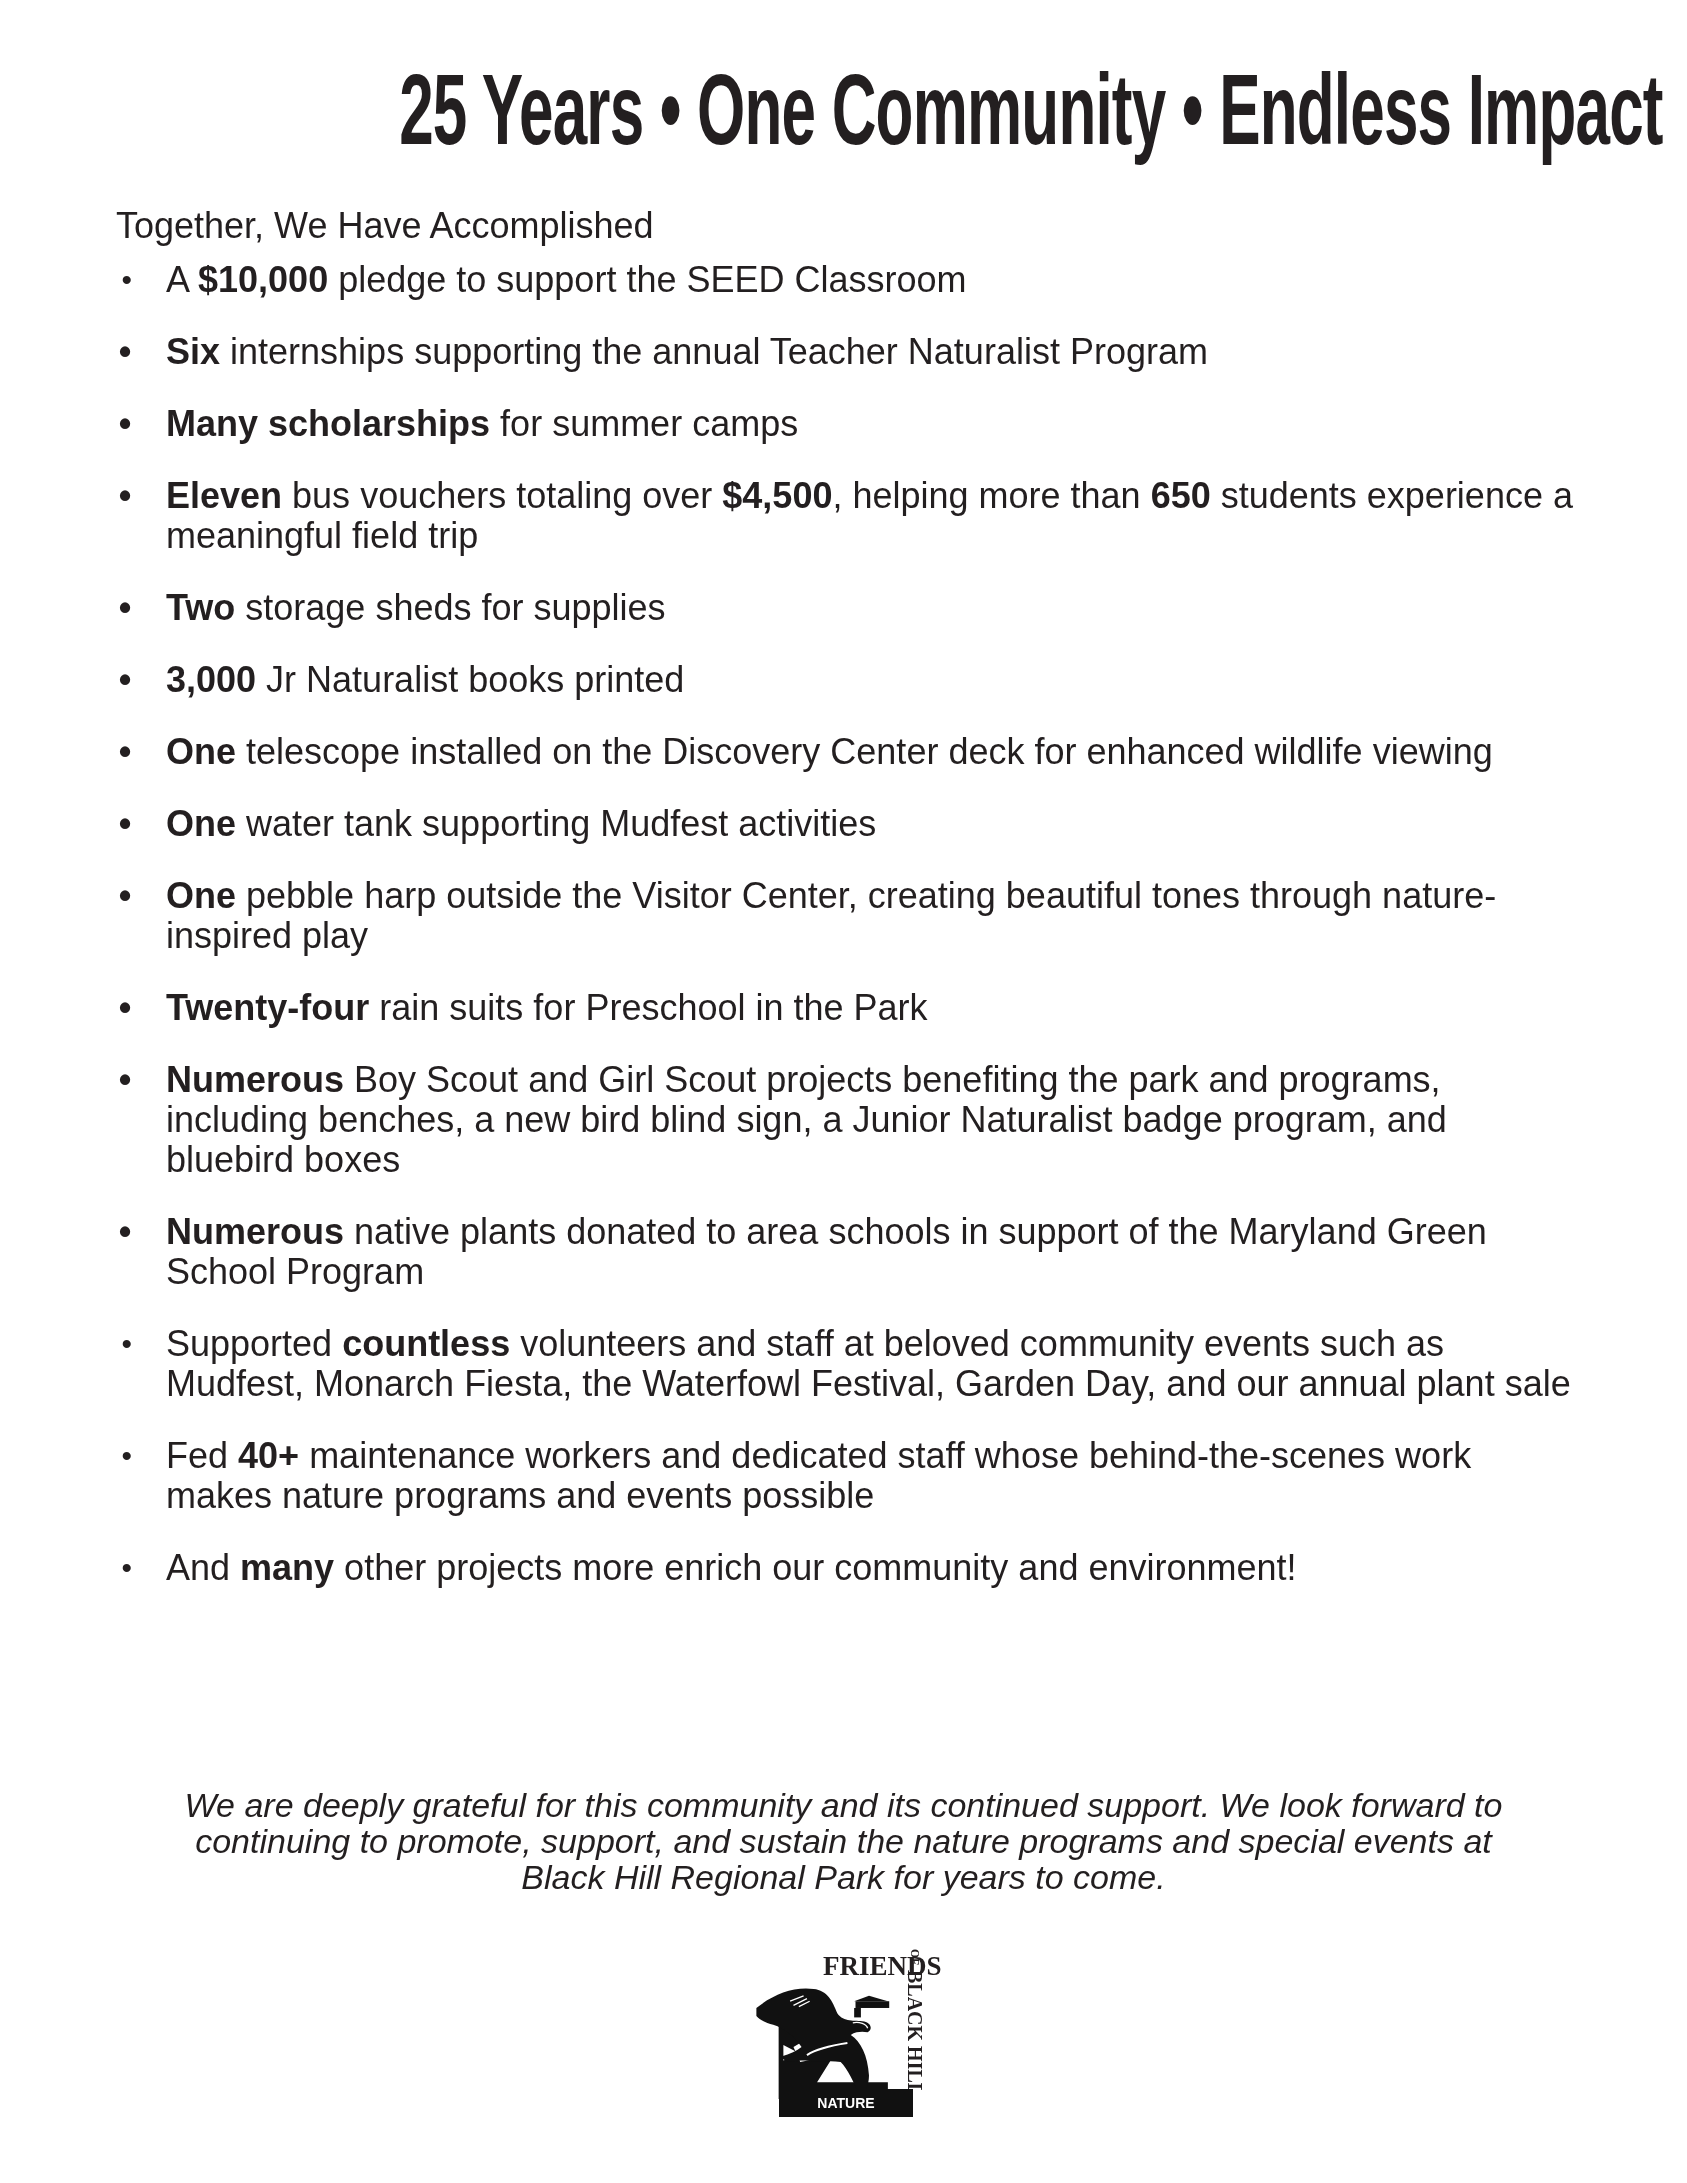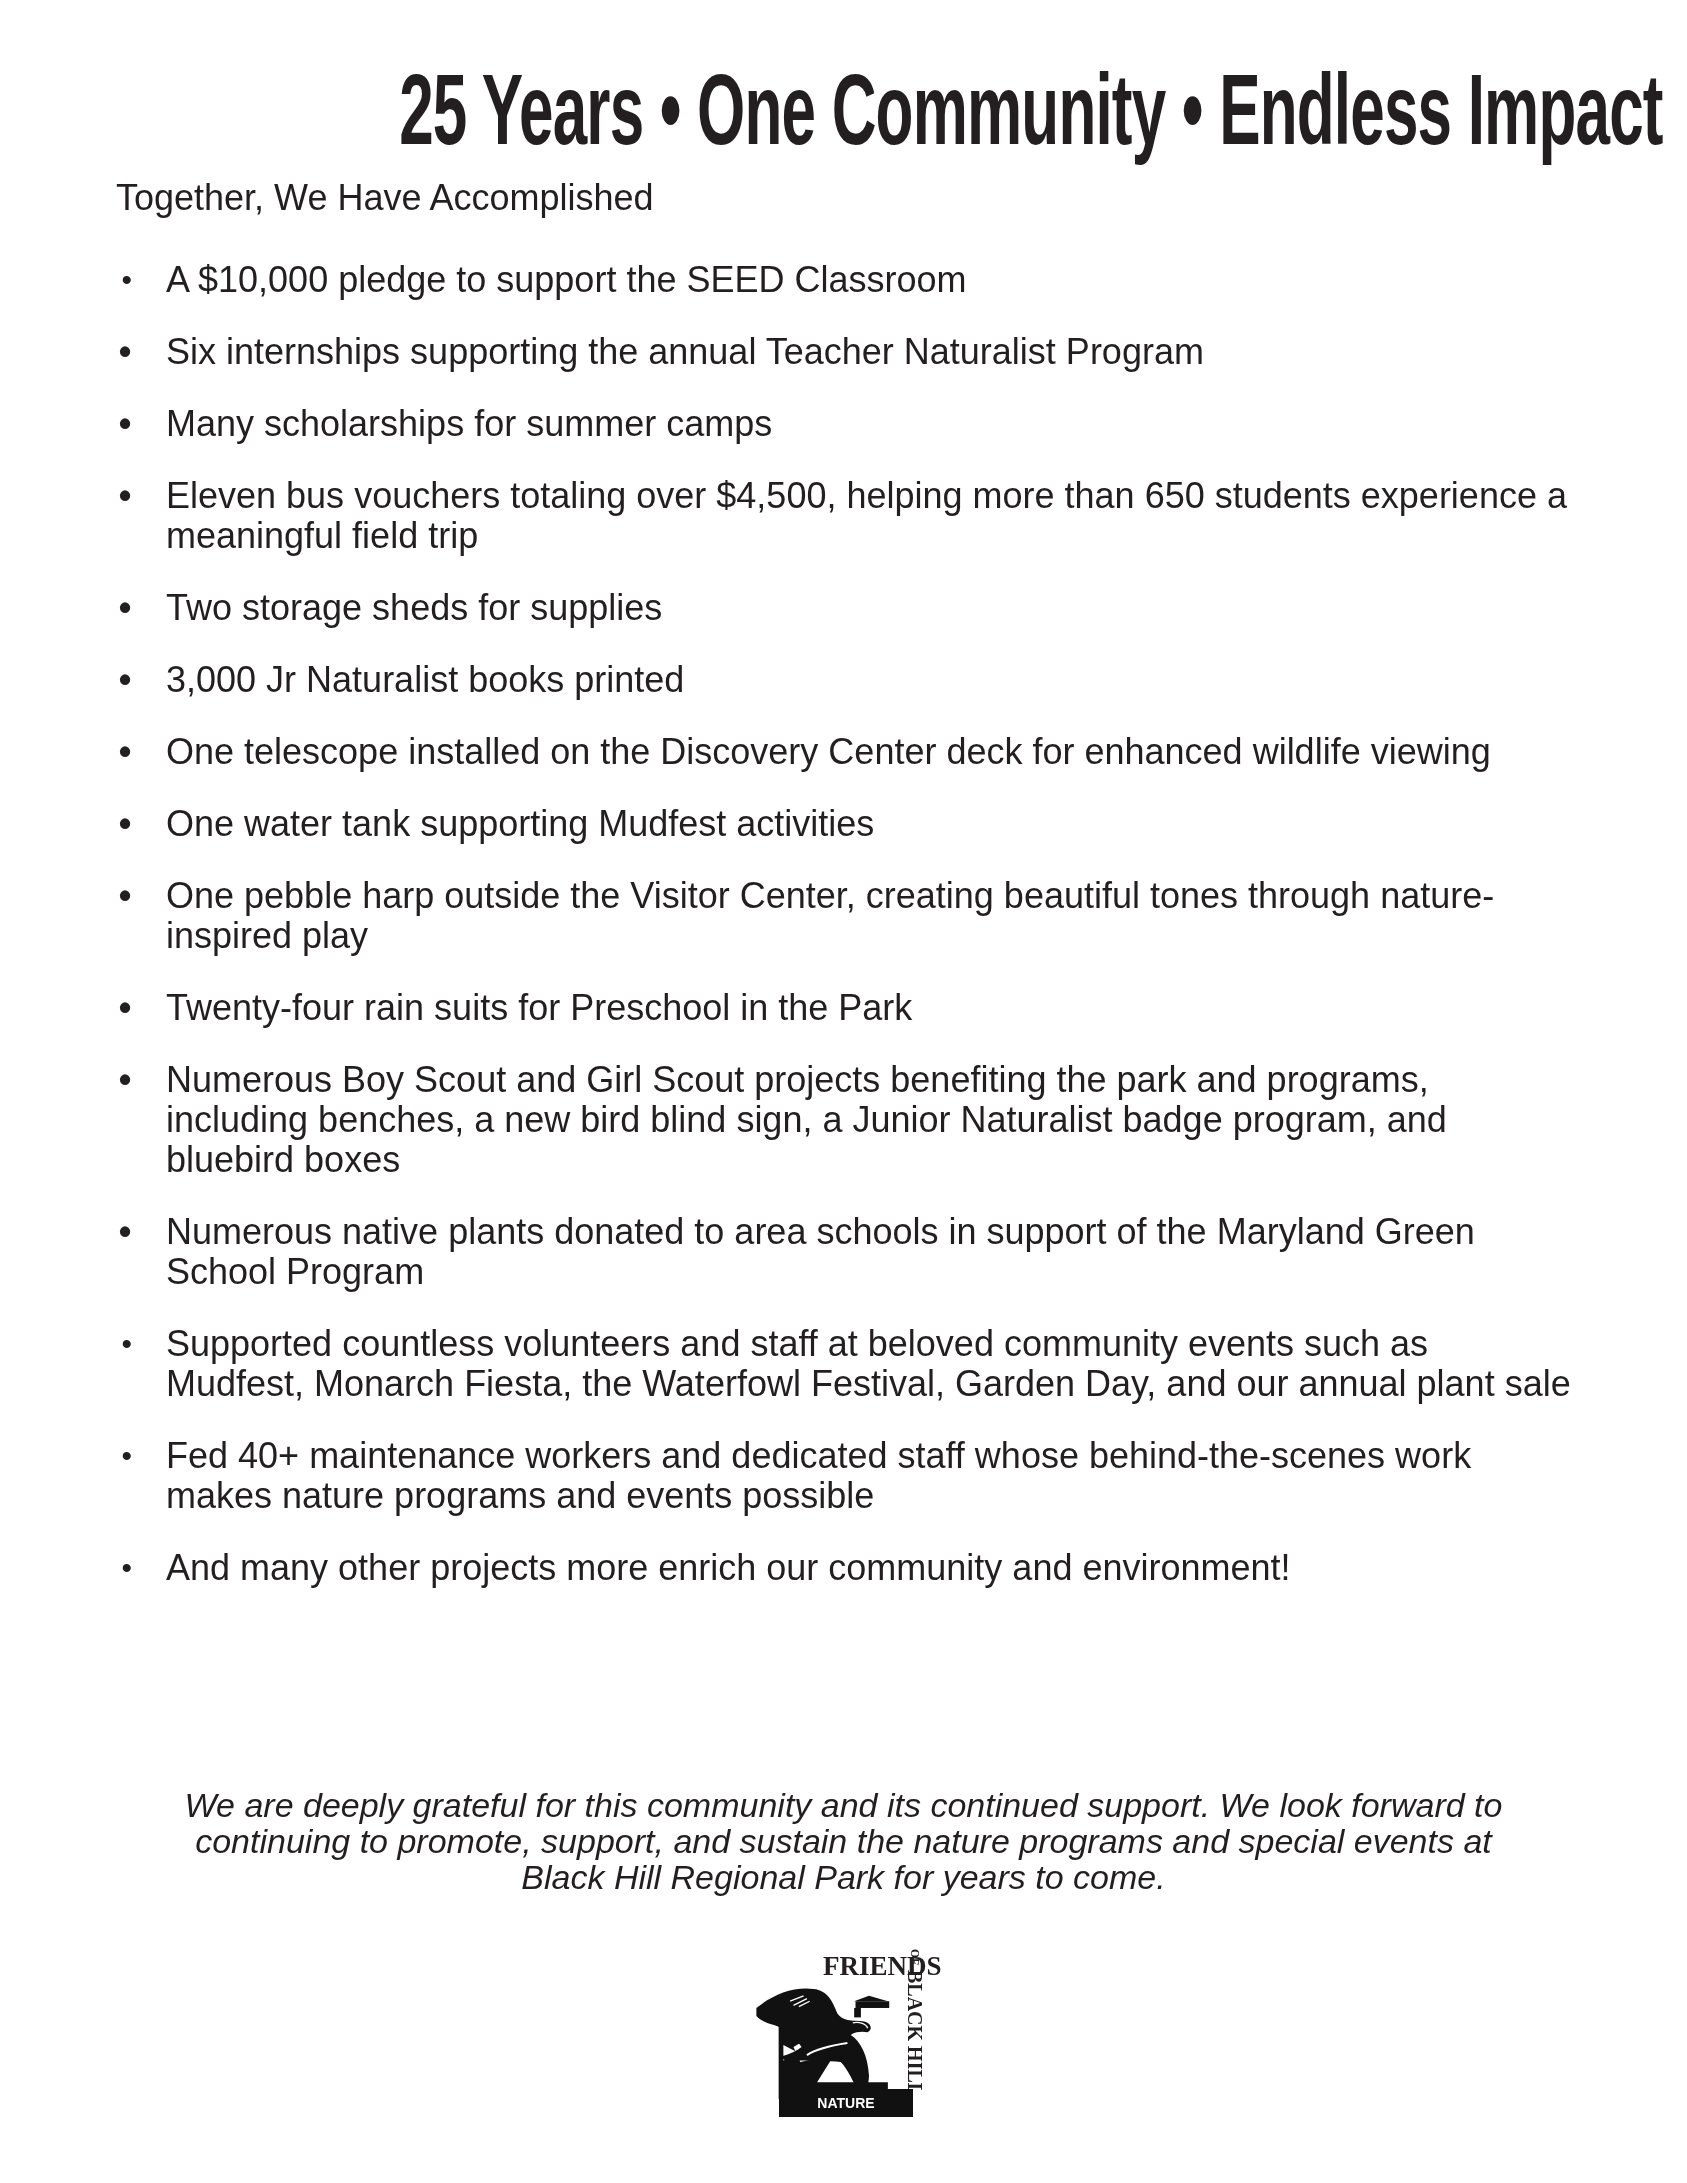--- a/index.html
+++ b/index.html
@@ -2,26 +2,26 @@
 <html style="font-size:10.8px"><head>
 <meta charset="utf-8">
 <style>
   html, body { margin: 0; padding: 0; background: #ffffff; }
   body { width: 1687px; height: 2183px; position: relative; overflow: hidden;
          color: #231f20; font-family: "Liberation Sans", sans-serif; }
   .title { position: absolute; left: 0; top: 40px; width: 1687px; text-align: center;
            font-family: "Liberation Sans", sans-serif; font-weight: bold; font-size: 100px;
            line-height: 115px; letter-spacing: -1.3px; white-space: nowrap; }
   .title-inner { display: inline-block; transform: scaleX(0.62); transform-origin: center; }
-  .intro { position: absolute; left: 116px; top: 176px; font-size: 36px; line-height: 43px; }
+  .intro { position: absolute; left: 116px; top: 204px; font-size: 36px; line-height: 43px; }
   ul.list { position: absolute; left: 116px; top: 260px; width: 1458px; margin: 0; padding: 0; list-style: none; }
   ul.list li { position: relative; padding-left: 50px; font-size: 36px; line-height: 40px; margin-bottom: 32px; }
   ul.list li .bullet { position: absolute; left: 2.7px; top: 0; font-weight: bold; }
   ul.list li .bullet.small { font-weight: normal; font-size: 30px; left: 5.4px; }
-  b { font-weight: normal; }
+  b { font-weight: bold; }
   .closing { position: absolute; left: 101px; top: 1787px; width: 1485px; text-align: center;
              font-style: italic; font-size: 34px; line-height: 36px; }
   .logo { position: absolute; left: 753px; top: 1944px; width: 182px; height: 175px; }
   .logo .friends { position: absolute; left: 30px; top: 6.7px; font-family: "Liberation Serif", serif;
                    font-weight: bold; font-size: 27px; letter-spacing: 0px; margin-left: 40px; }
   .logo .ofbh { position: absolute; left: 146px; top: 5.4px; width: 27px; height: 135px;
                 font-family: "Liberation Serif", serif; font-weight: bold; font-size: 20px;
                 writing-mode: vertical-rl; white-space: nowrap; }
   .logo .ofbh .of { font-size: 11.5px; }
   .logo .bird { position: absolute; left: 0; top: 37px; width: 145px; height: 118px; }

